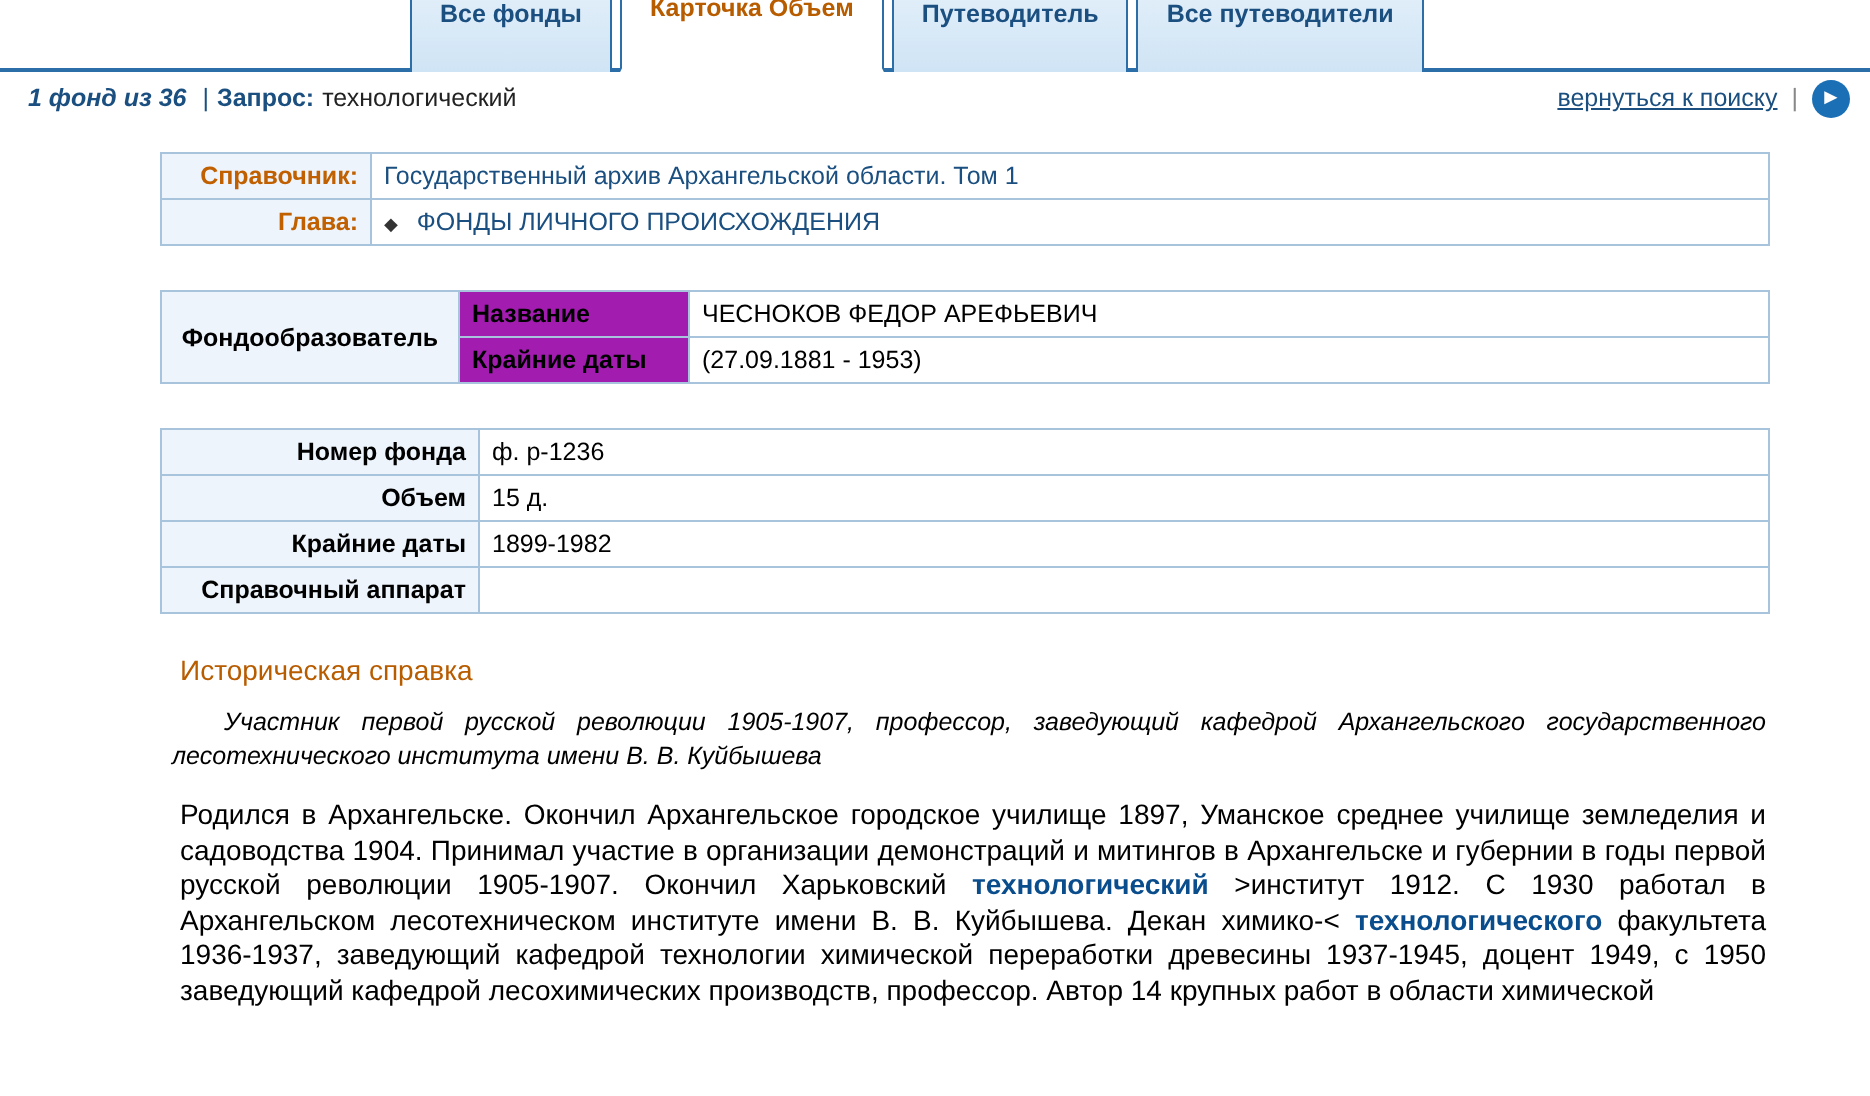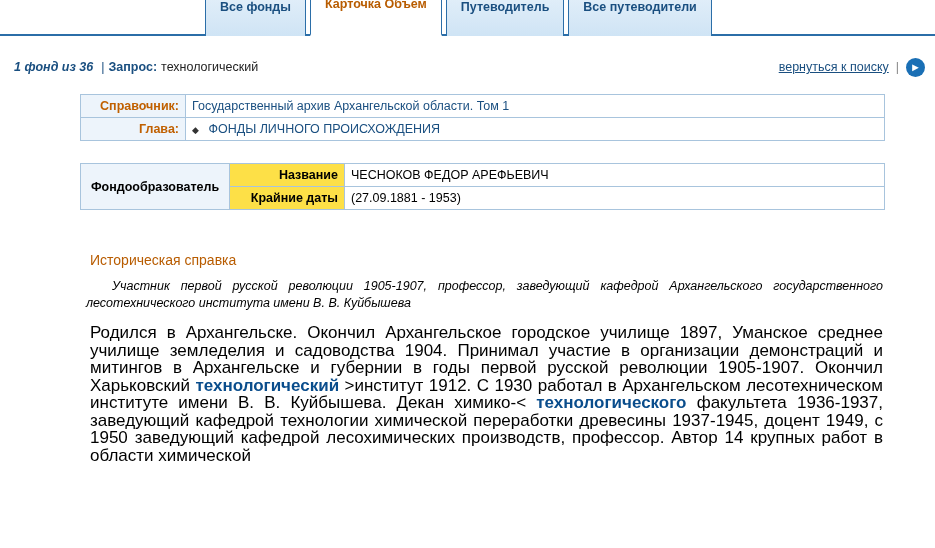--- a/index.html
+++ b/index.html
@@ -55,21 +55,20 @@
   }
 
   
   .querybar {
     height: 26px;
     display: flex;
     align-items: center;
     padding: 0 10px 0 14px;
     font-size: 12.5px;
     box-sizing: border-box;
-    margin-top: 18px;
   }
   .q-count {
     color: #1a4f80;
     font-weight: bold;
     font-style: italic;
     margin-right: 4px;
   }
   .q-sep {
     color: #1a4f80;
     margin: 0 4px;
@@ -144,22 +143,22 @@
   
   .fo-table td.rowhead {
     width: 136px;
     background: #edf4fb;
     text-align: center;
     font-weight: bold;
     vertical-align: middle;
   }
   .fo-table td.sublbl {
     width: 102px;
-    background: #fde047;
-    text-align: right;
+    background: #a21caf;
+    text-align: left;
     font-weight: bold;
     white-space: nowrap;
   }
 
   
   .fp-table td.lbl {
     width: 146px;
     background: #edf4fb;
     text-align: right;
     font-weight: bold;
@@ -179,21 +178,21 @@
     text-align: justify;
     margin: 0 2px 12px 6px;
     line-height: 17px;
     font-size: 12.5px;
     text-indent: 26px;
   }
   .note-body {
     text-align: justify;
     margin: 0 2px 0 10px;
     line-height: 17.5px;
-    font-size: 17px;
+    font-size: 14px;
   }
   .hl {
     color: #0a4d8c;
     font-weight: bold;
   }
 </style>
 </head>
 <body>
 
 <div class="tabbar">
@@ -245,20 +244,40 @@
     </tr>
     <tr>
       <td class="sublbl">Крайние даты</td>
       <td>(27.09.1881 - 1953)</td>
     </tr>
   </tbody>
     </table>
 
   <div class="gap"></div>
 
+  <table class="grid fp-table">
+    <tbody>
+        <tr>
+      <td class="lbl">Номер фонда</td>
+      <td class="val">ф. р-1236</td>
+    </tr>
+    <tr>
+      <td class="lbl">Объем</td>
+      <td class="val">15 д.</td>
+    </tr>
+    <tr>
+      <td class="lbl">Крайние даты</td>
+      <td class="val">1899-1982</td>
+    </tr>
+    <tr>
+      <td class="lbl">Справочный аппарат</td>
+      <td class="val"></td>
+    </tr>
+  </tbody>
+    </table>
 
   <div class="note-title">Историческая справка</div>
 
   <div class="note-italic">Участник первой русской революции 1905-1907, профессор, заведующий кафедрой Архангельского государственного лесотехнического института имени В. В. Куйбышева</div>
 
   <div class="note-body">
     <span>Родился в Архангельске. Окончил Архангельское городское училище 1897, Уманское среднее училище земледелия и садоводства 1904. Принимал участие в организации демонстраций и митингов в Архангельске и губернии в годы первой русской революции 1905-1907. Окончил Харьковский </span><span class="hl">технологический</span><span> &gt;институт 1912. С 1930 работал в Архангельском лесотехническом институте имени В. В. Куйбышева. Декан химико-&lt; </span><span class="hl">технологического</span><span> факультета 1936-1937, заведующий кафедрой технологии химической переработки древесины 1937-1945, доцент 1949, с 1950 заведующий кафедрой лесохимических производств, профессор. Автор 14 крупных работ в области химической</span>
   </div>
 
 </div>

